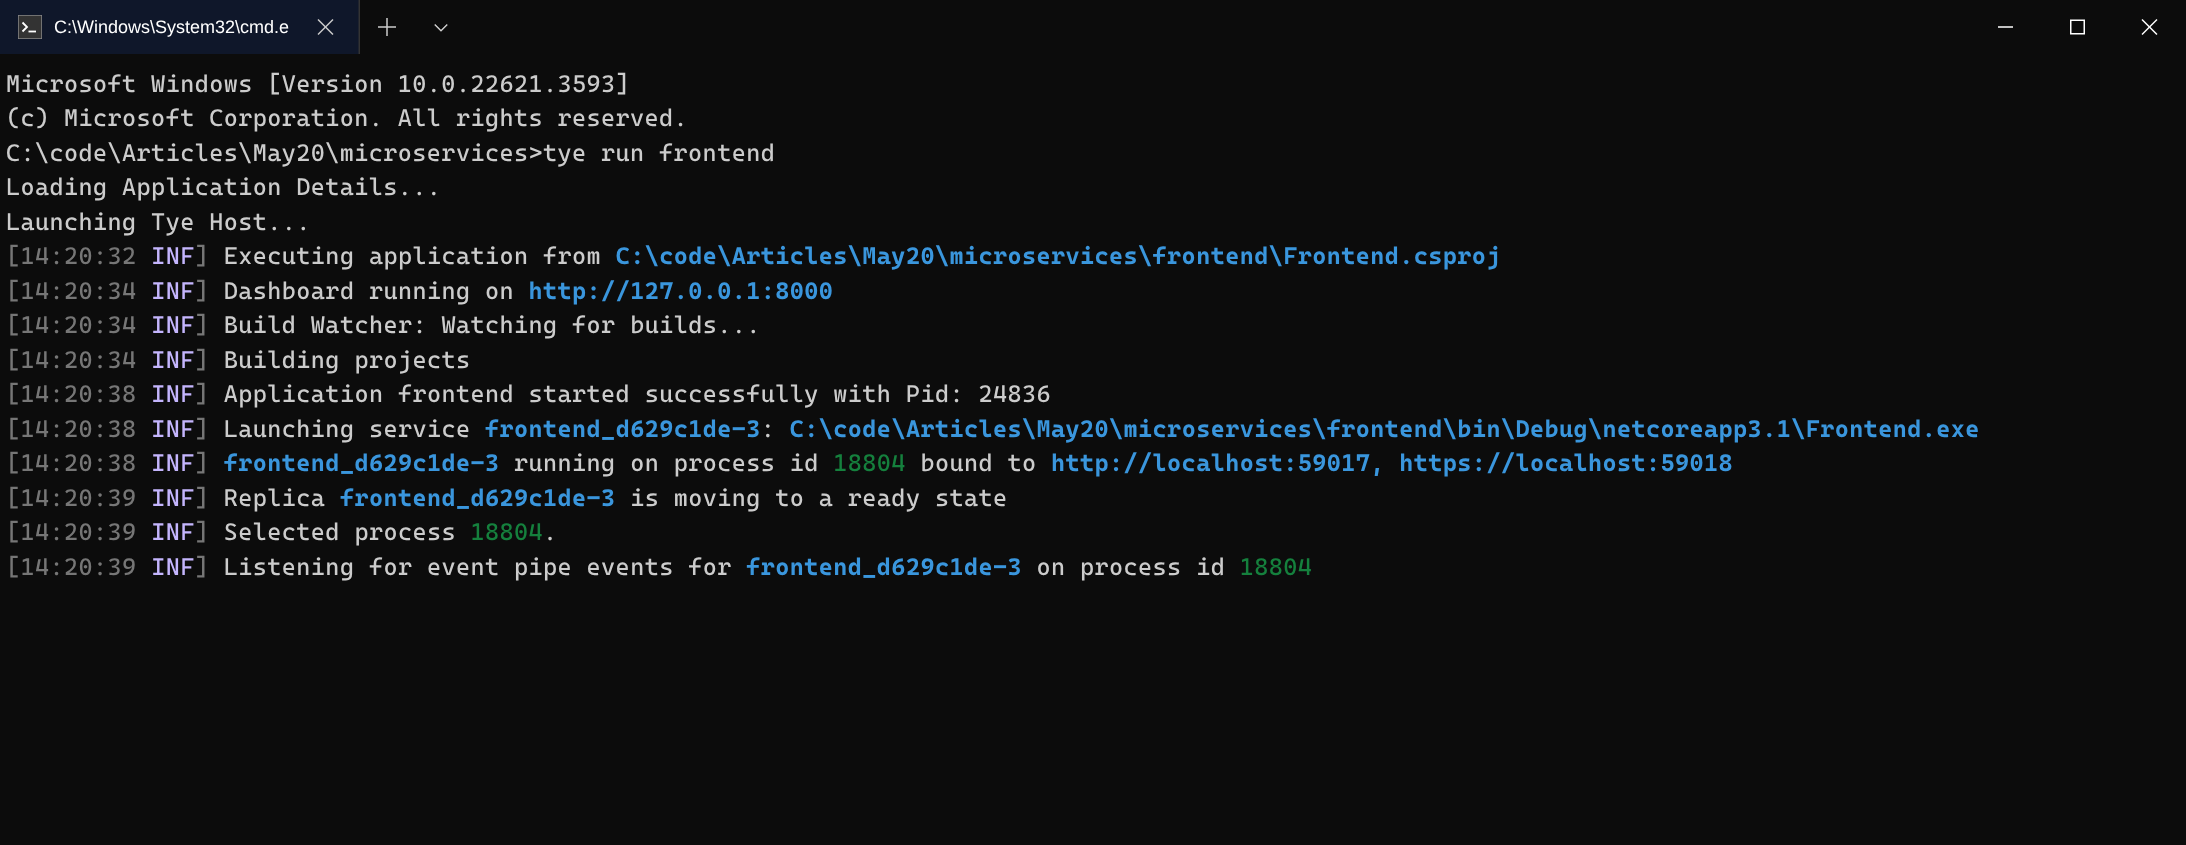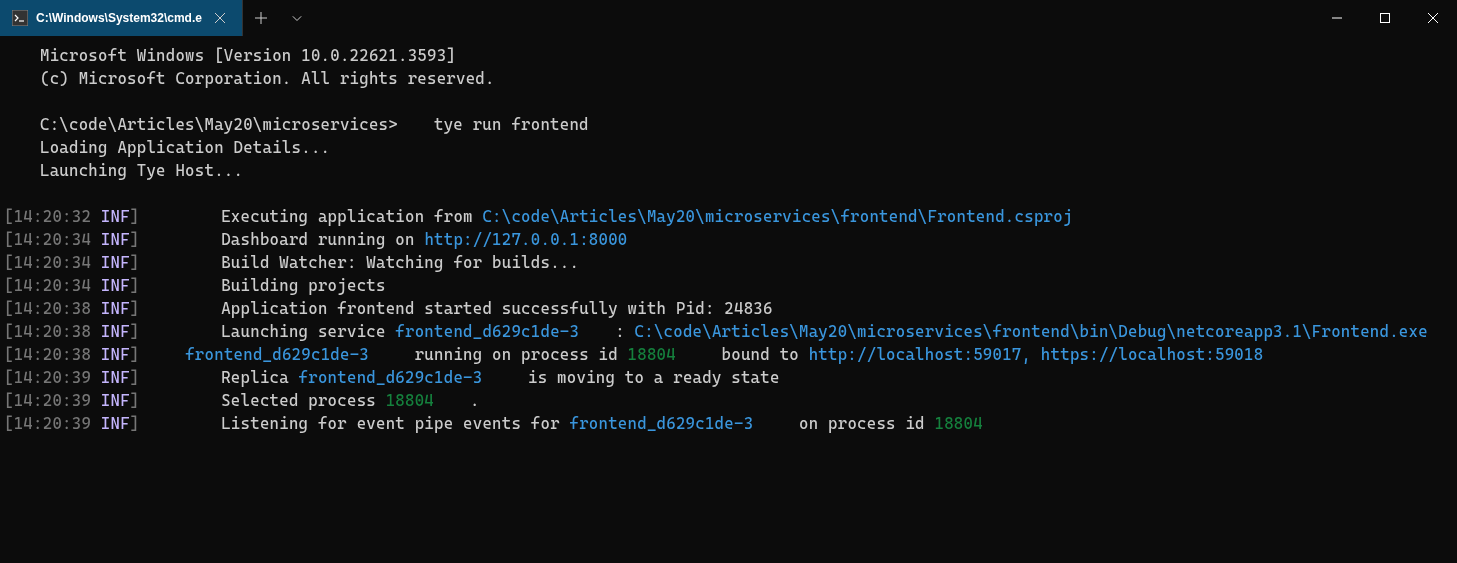--- a/index.html
+++ b/index.html
@@ -25,25 +25,24 @@
     .titlebar-left {
       display: flex;
       align-items: center;
       height: 100%;
     }
     .tab {
       display: flex;
       align-items: center;
       height: 100%;
       padding: 0 12px;
-      background: #0c4a6e;
+      background: #0f172a;
       border-right: 1px solid #333;
       gap: 8px;
       min-width: 240px;
-      font-weight: bold;
     }
     .tab-icon {
       width: 16px;
       height: 16px;
       display: flex;
       align-items: center;
       justify-content: center;
     }
     .tab-icon svg {
       width: 16px;
@@ -115,27 +114,27 @@
     }
     .dim {
       color: #767676;
     }
     .green {
       color: #c4b5fd;
       text-align: center;
     }
     .cyan {
       color: #3a96dd;
+      font-weight: bold;
     }
     .magenta {
       color: #15803d;
     }
     .white {
       color: #cccccc;
-      margin-left: 36px;
     }
   </style>
 </head>
 <body>
 
 <div class="titlebar">
   <div class="titlebar-left">
     <div class="tab">
       <span class="tab-icon">
         <svg viewBox="0 0 16 16">

